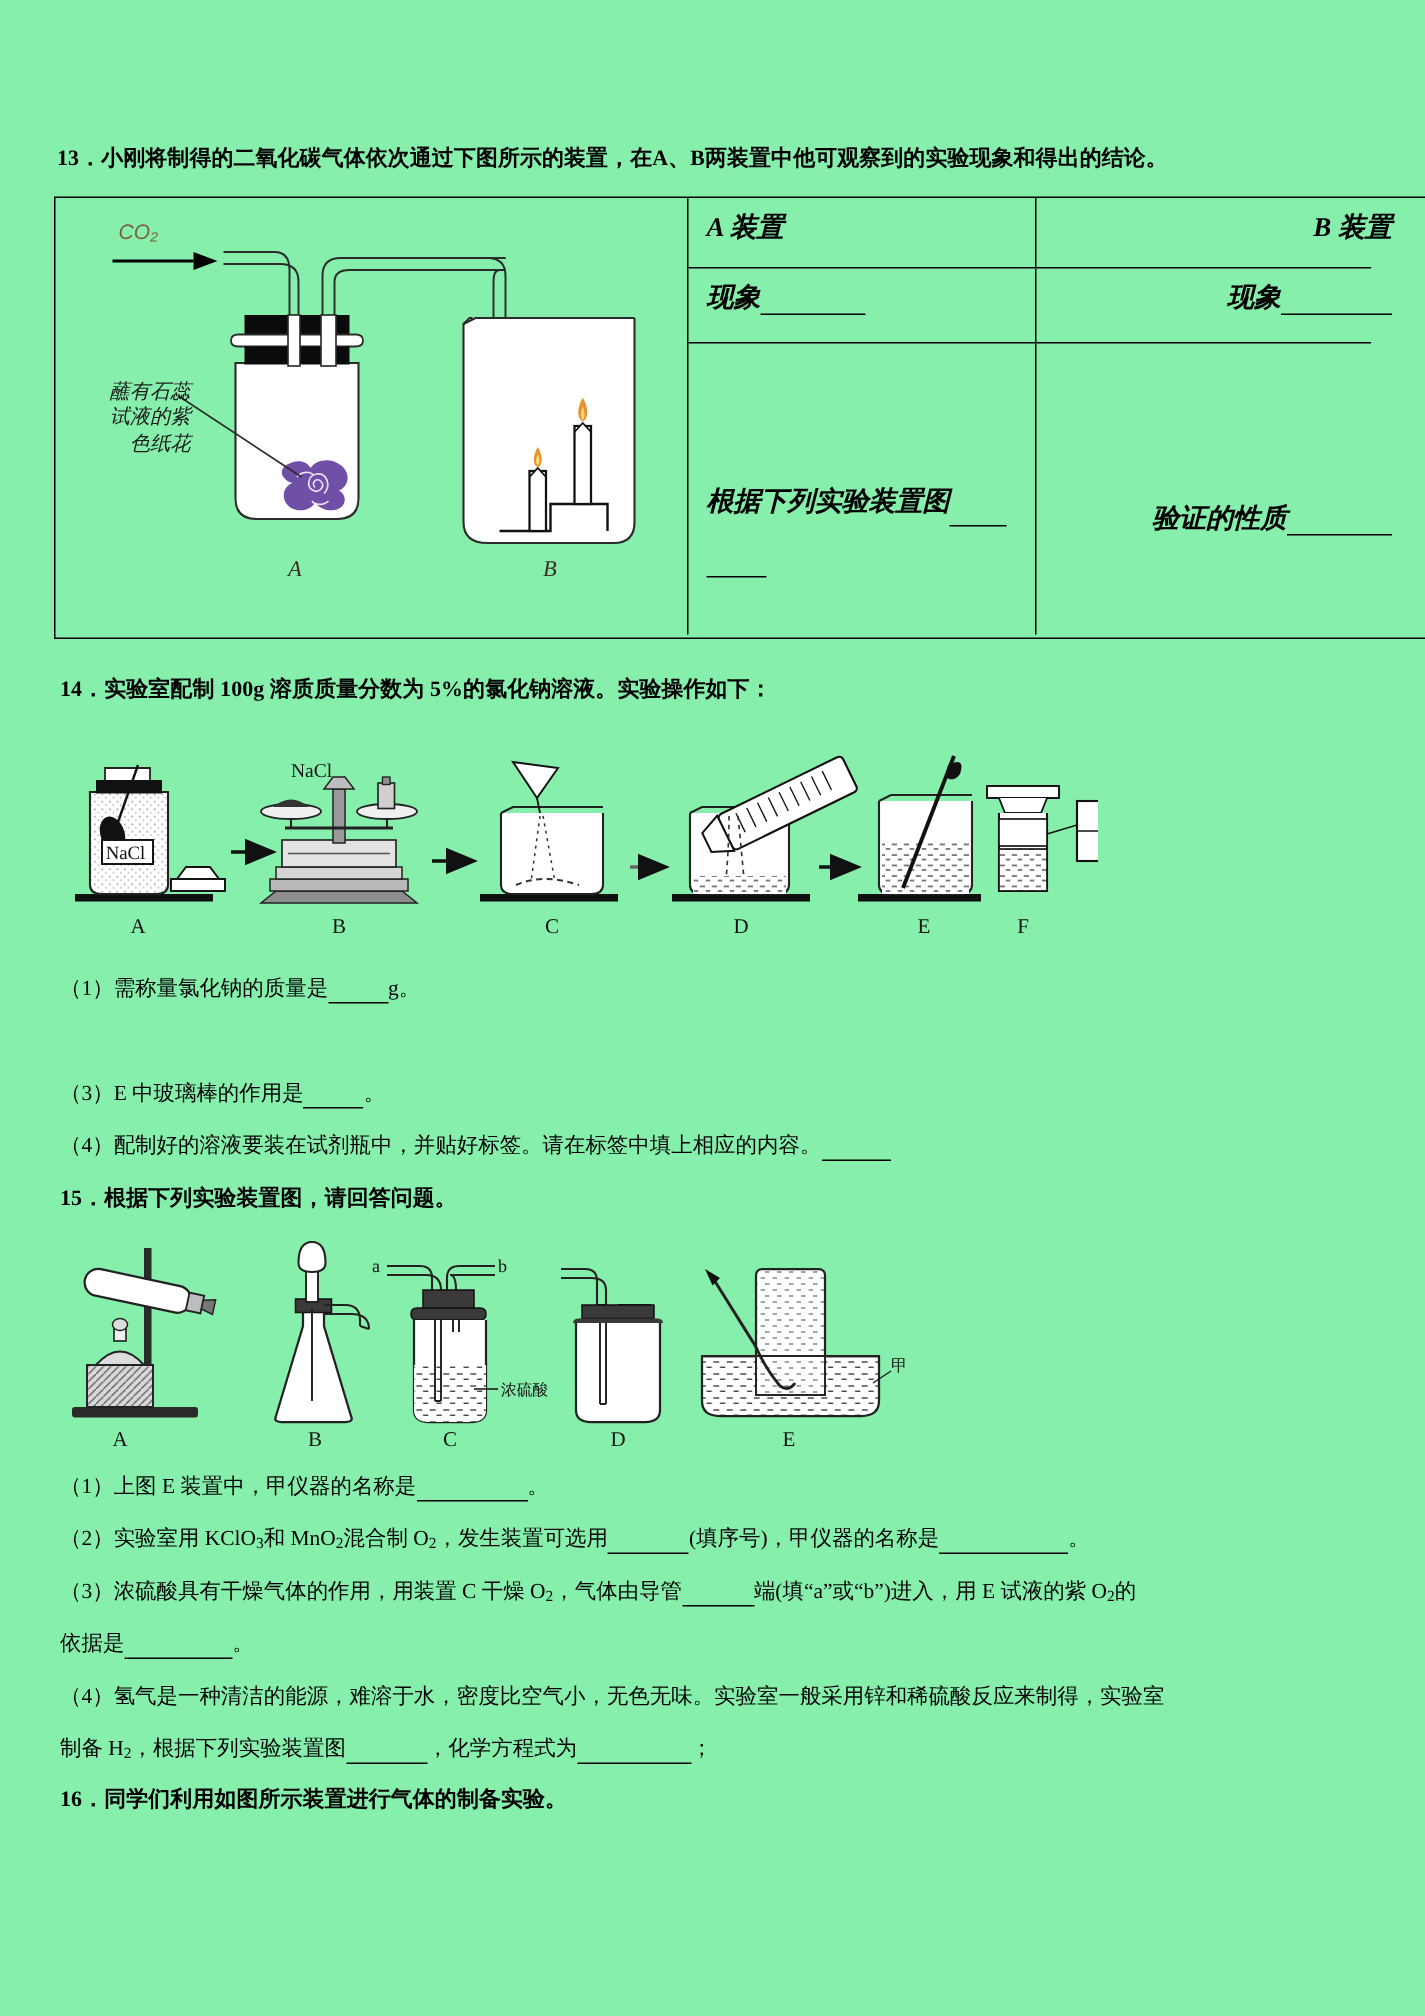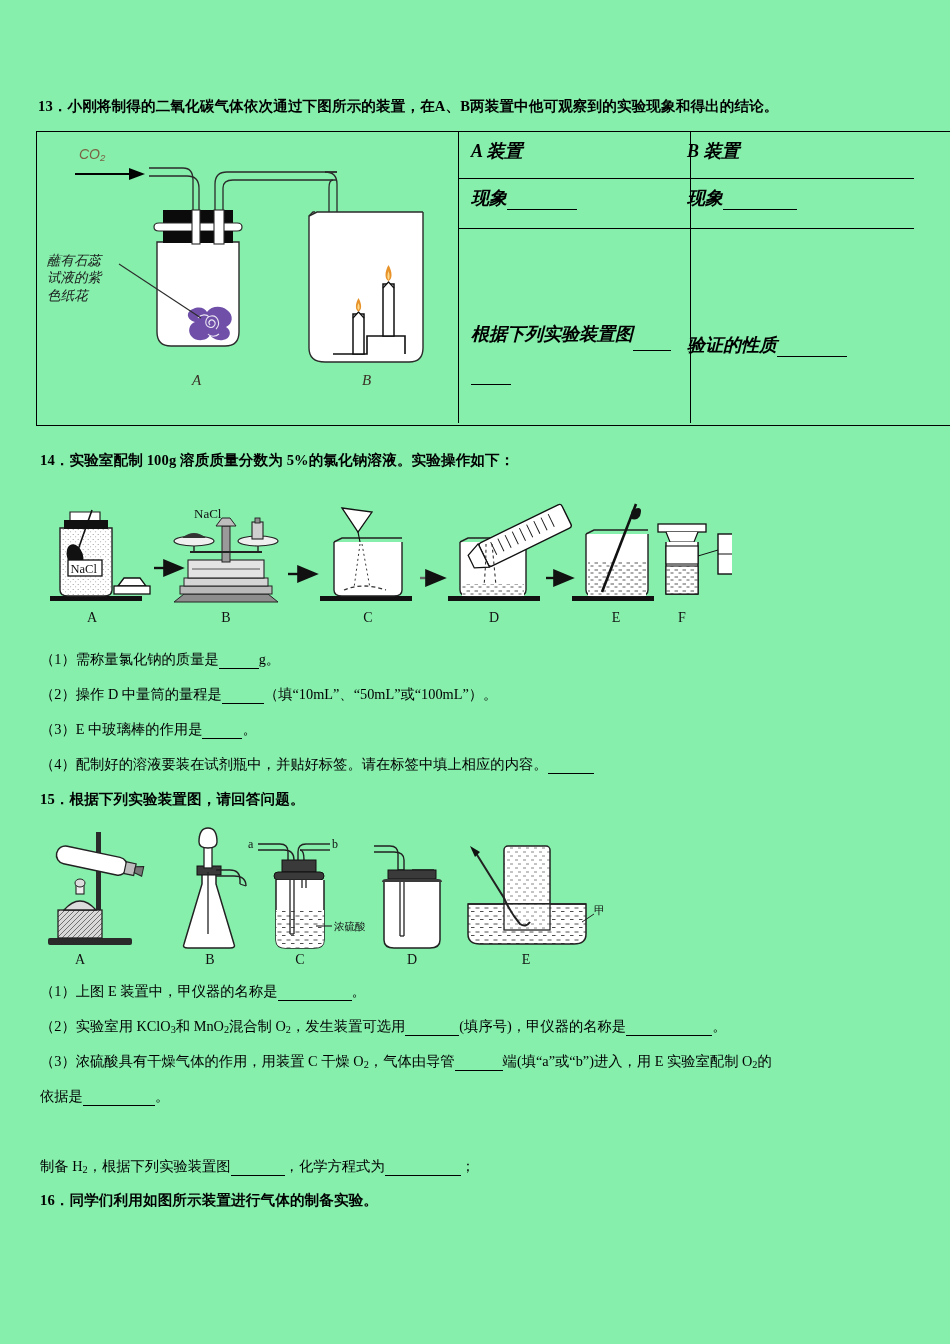--- a/index.html
+++ b/index.html
@@ -71,21 +71,21 @@
   }
   .tbl-row { position: absolute; left: 0; width: 100%; box-sizing: border-box; }
   .tbl-cell {
     position: absolute; top: 0; height: 100%;
     box-sizing: border-box;
     font-weight: bold;
     font-size: 18px;
     padding: 7px 0 0 12px;
   }
   .tbl-cell.left  { left: 0;     width: 232px; border-right: 1.6px solid #000; }
-  .tbl-cell.right { left: 216px; width: 223px; }
+  .tbl-cell.right { left: 246px; width: 223px; text-align: right; }
 
   .fig-label {
     position: absolute;
     font-family: "Liberation Serif", serif;
     font-size: 15px;
     font-weight: normal;
     color: #3a2f24;
   }
 
   
@@ -173,21 +173,21 @@
 
         <g>
           <rect x="346" y="152" width="11" height="52" fill="#fff" stroke="#111" stroke-width="1.5"></rect>
           <path d="M346,156 L351.5,150 L357,156" fill="#fff" stroke="#111" stroke-width="1.2"></path>
           <path d="M351.5,133 C355.5,140 355.5,147 351.5,149 C347.5,147 347.5,140 351.5,133 Z" fill="#e8922a"></path>
           <path d="M351.5,139 C353,143 353,146.5 351.5,148 C350,146.5 350,143 351.5,139 Z" fill="#fcd98a"></path>
         </g>
       </svg>
 
       
-      <div style="position:absolute; left:10px; top:120px; width:80px; text-align:left;
+      <div style="position:absolute; left:10px; top:120px; width:80px; text-align:right;
                   font-size:13.5px; line-height:1.28; font-family:'Liberation Sans',sans-serif; color:#1a1a1a;">
         <div>蘸有石蕊</div>
         <div>试液的紫</div>
         <div>色纸花</div>
       </div>
 
       
       <div class="fig-label" style="left:155px; top:240px;">A</div>
       <div class="fig-label" style="left:325px; top:240px;">B</div>
     </div>
@@ -358,23 +358,20 @@
         <line x1="676" y1="56" x2="736" y2="56" stroke="#111" stroke-width="1.1"></line>
         <text x="640" y="124" font-family="'Liberation Serif',serif" font-size="14" text-anchor="middle" fill="#111">F</text>
       </g>
     </svg>
   </div>
 
   <div class="q-sub" style="left:40px; top:650px;">
     <span>（1）</span><span>需称量氯化钠的质量是</span><span class="ul" style="width:40px;"></span><span>g。</span>
   </div>
 
-  <div class="q-sub" style="left:40px; top:685px;">
-    <span>（2）</span><span>操作 D 中量筒的量程是</span><span class="ul" style="width:42px;"></span><span>（填“10mL”、“50mL”或“100mL”）。</span>
-  </div>
 
   <div class="q-sub" style="left:40px; top:720px;">
     <span>（3）</span><span>E 中玻璃棒的作用是</span><span class="ul" style="width:40px;"></span><span>。</span>
   </div>
 
   <div class="q-sub" style="left:40px; top:755px;">
     <span>（4）</span><span>配制好的溶液要装在试剂瓶中，并贴好标签。请在标签中填上相应的内容。</span><span class="ul" style="width:46px;"></span>
   </div>
 
   <div class="q-head" style="left:40px; top:791px;">15．根据下列实验装置图，请回答问题。</div>
@@ -504,27 +501,30 @@
 
   <div class="q-sub" style="left:40px; top:982px;">
     <span>（1）</span><span>上图 E 装置中，甲仪器的名称是</span><span class="ul" style="width:74px;"></span><span>。</span>
   </div>
 
   <div class="q-sub" style="left:40px; top:1017px;">
     <span>（2）</span><span>实验室用 KClO</span><sub>3</sub><span>和 MnO</span><sub>2</sub><span>混合制 O</span><sub>2</sub><span>，发生装置可选用</span><span class="ul" style="width:54px;"></span><span>(填序号)，甲仪器的名称是</span><span class="ul" style="width:86px;"></span><span>。</span>
   </div>
 
   <div class="q-sub" style="left:40px; top:1052px;">
-    <span>（3）</span><span>浓硫酸具有干燥气体的作用，用装置 C 干燥 O</span><sub>2</sub><span>，气体由导管</span><span class="ul" style="width:48px;"></span><span>端(填“a”或“b”)进入，用 E 实验室配制 O</span><sub>2</sub><span>的</span>
+    <span>（3）</span><span>浓硫酸具有干燥气体的作用，用装置 C 干燥 O</span><sub>2</sub><span>，气体由导管</span><span class="ul" style="width:48px;"></span><span>端(填“a”或“b”)进入，用 E 试液的紫 O</span><sub>2</sub><span>的</span>
   </div>
 
   <div class="q-sub" style="left:40px; top:1087px;">
     <span>依据是</span><span class="ul" style="width:72px;"></span><span>。</span>
   </div>
 
+  <div class="q-sub" style="left:40px; top:1122px;">
+    <span>（4）</span><span>氢气是一种清洁的能源，难溶于水，密度比空气小，无色无味。实验室一般采用锌和稀硫酸反应来制得，实验室</span>
+  </div>
 
   <div class="q-sub" style="left:40px; top:1157px;">
     <span>制备 H</span><sub>2</sub><span>，根据下列实验装置图</span><span class="ul" style="width:54px;"></span><span>，化学方程式为</span><span class="ul" style="width:76px;"></span><span>；</span>
   </div>
 
   <div class="q-head" style="left:40px; top:1192px;">16．同学们利用如图所示装置进行气体的制备实验。</div>
 
 </div>
 
 </body></html>

